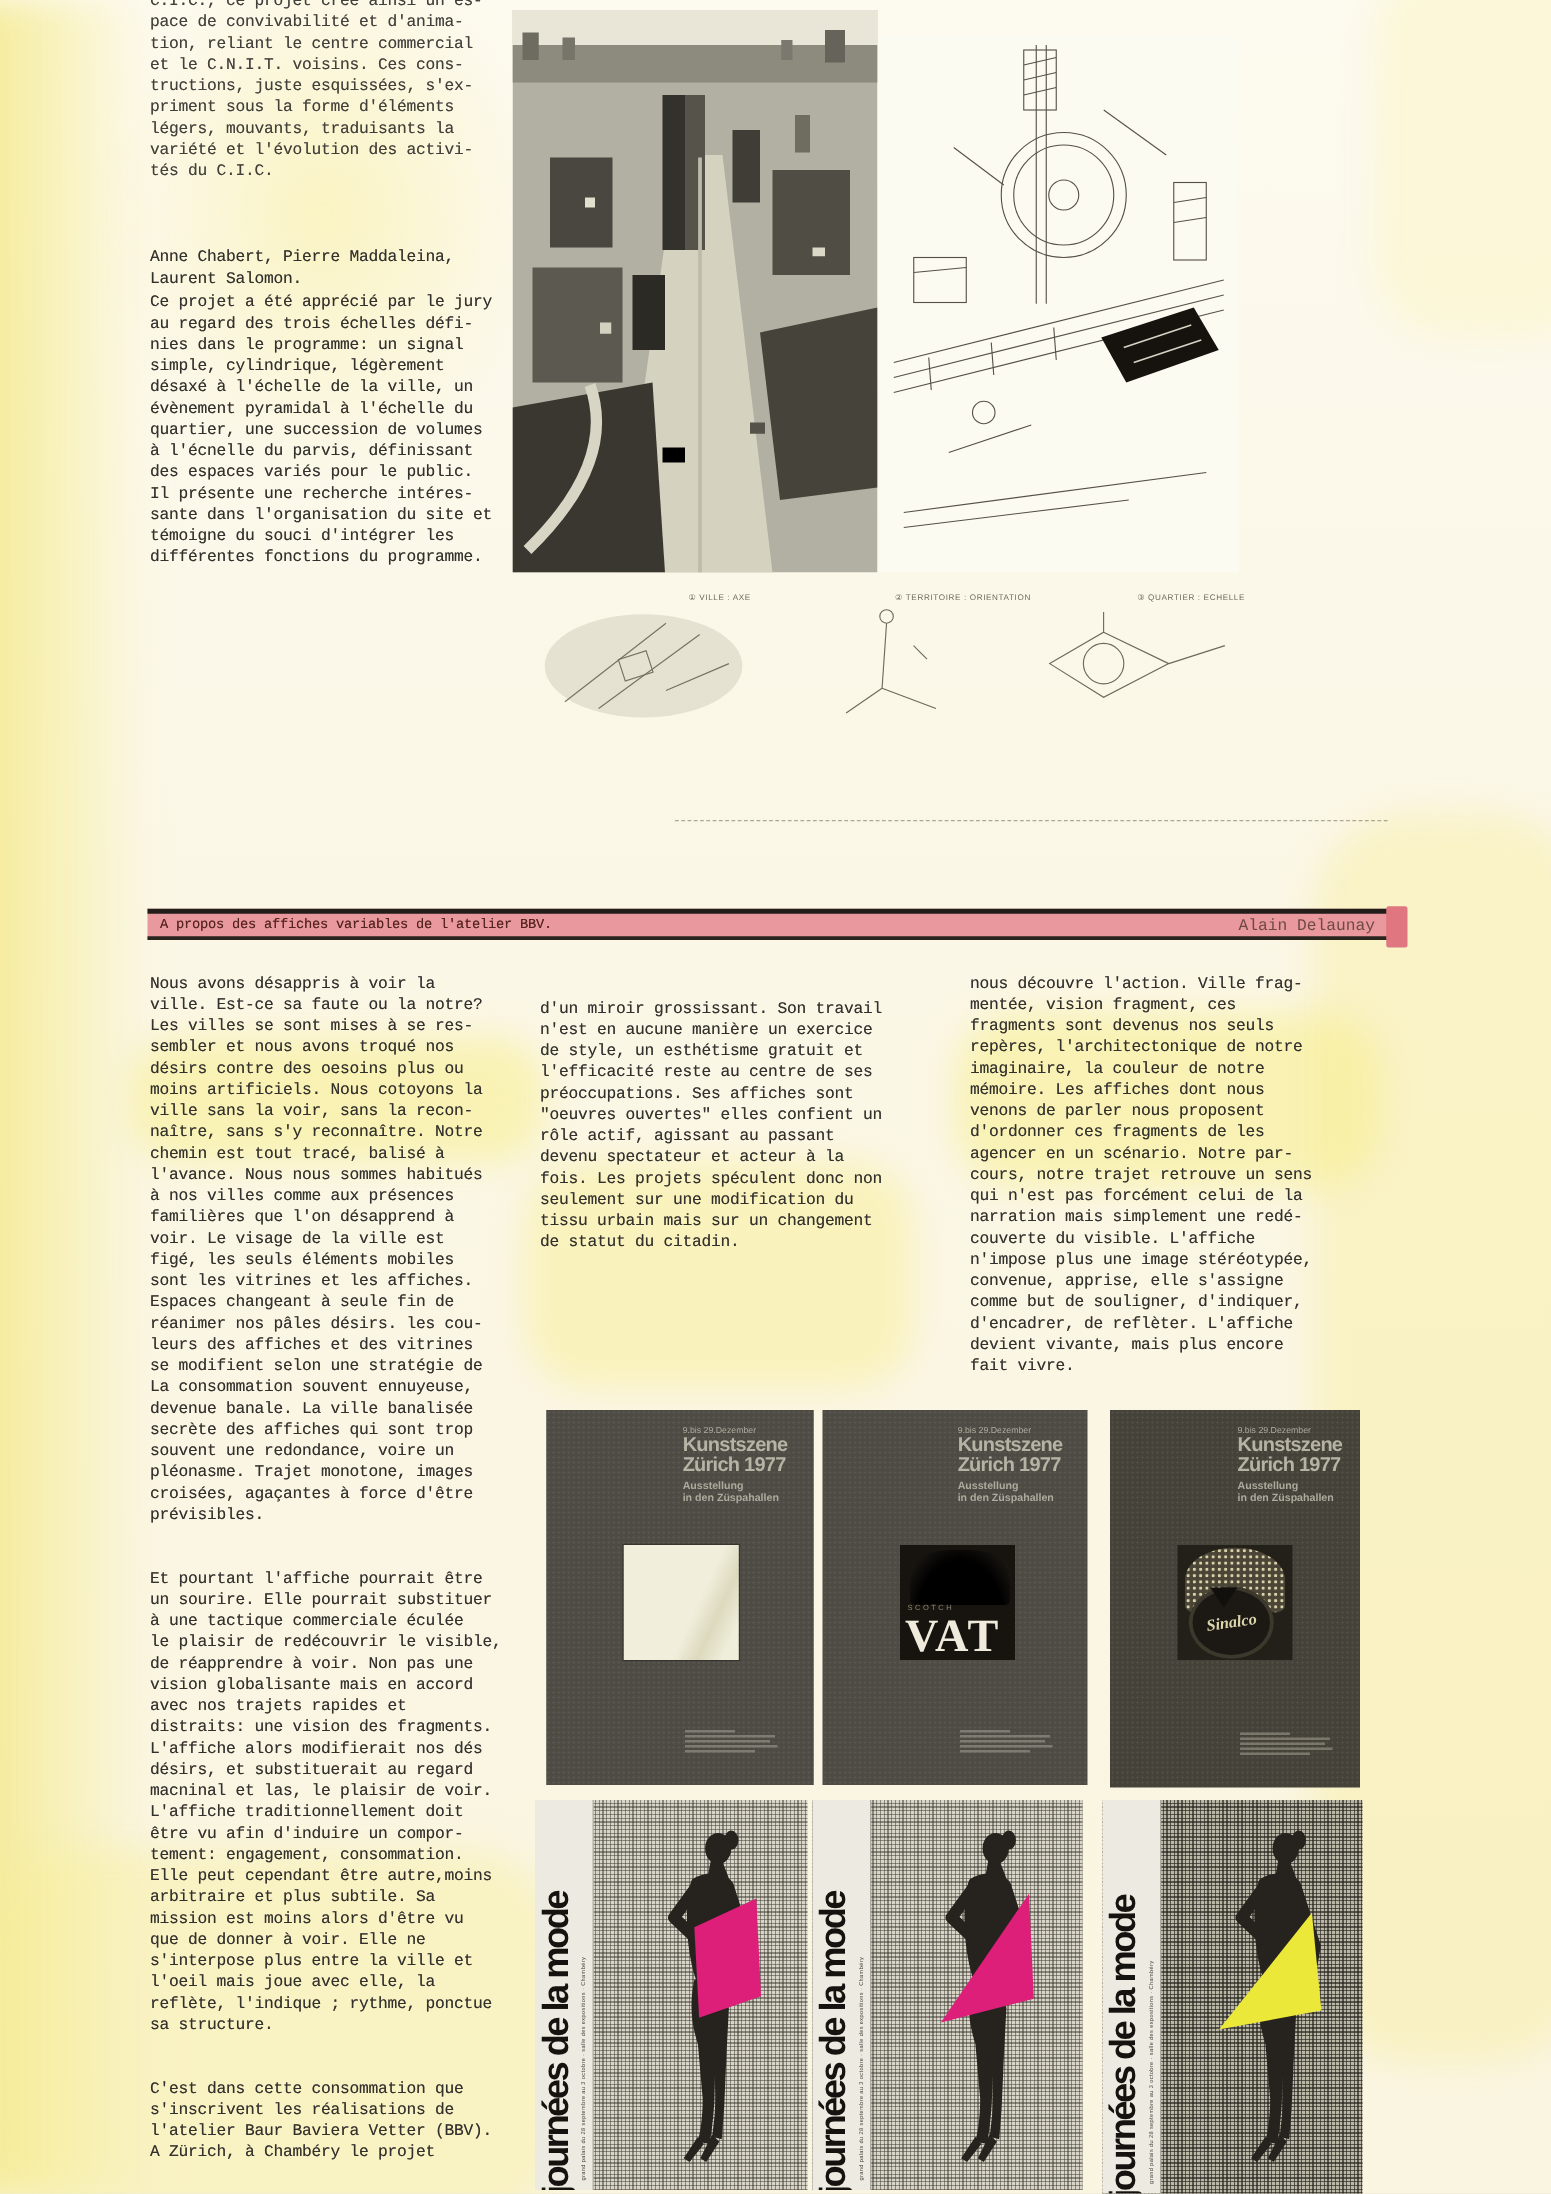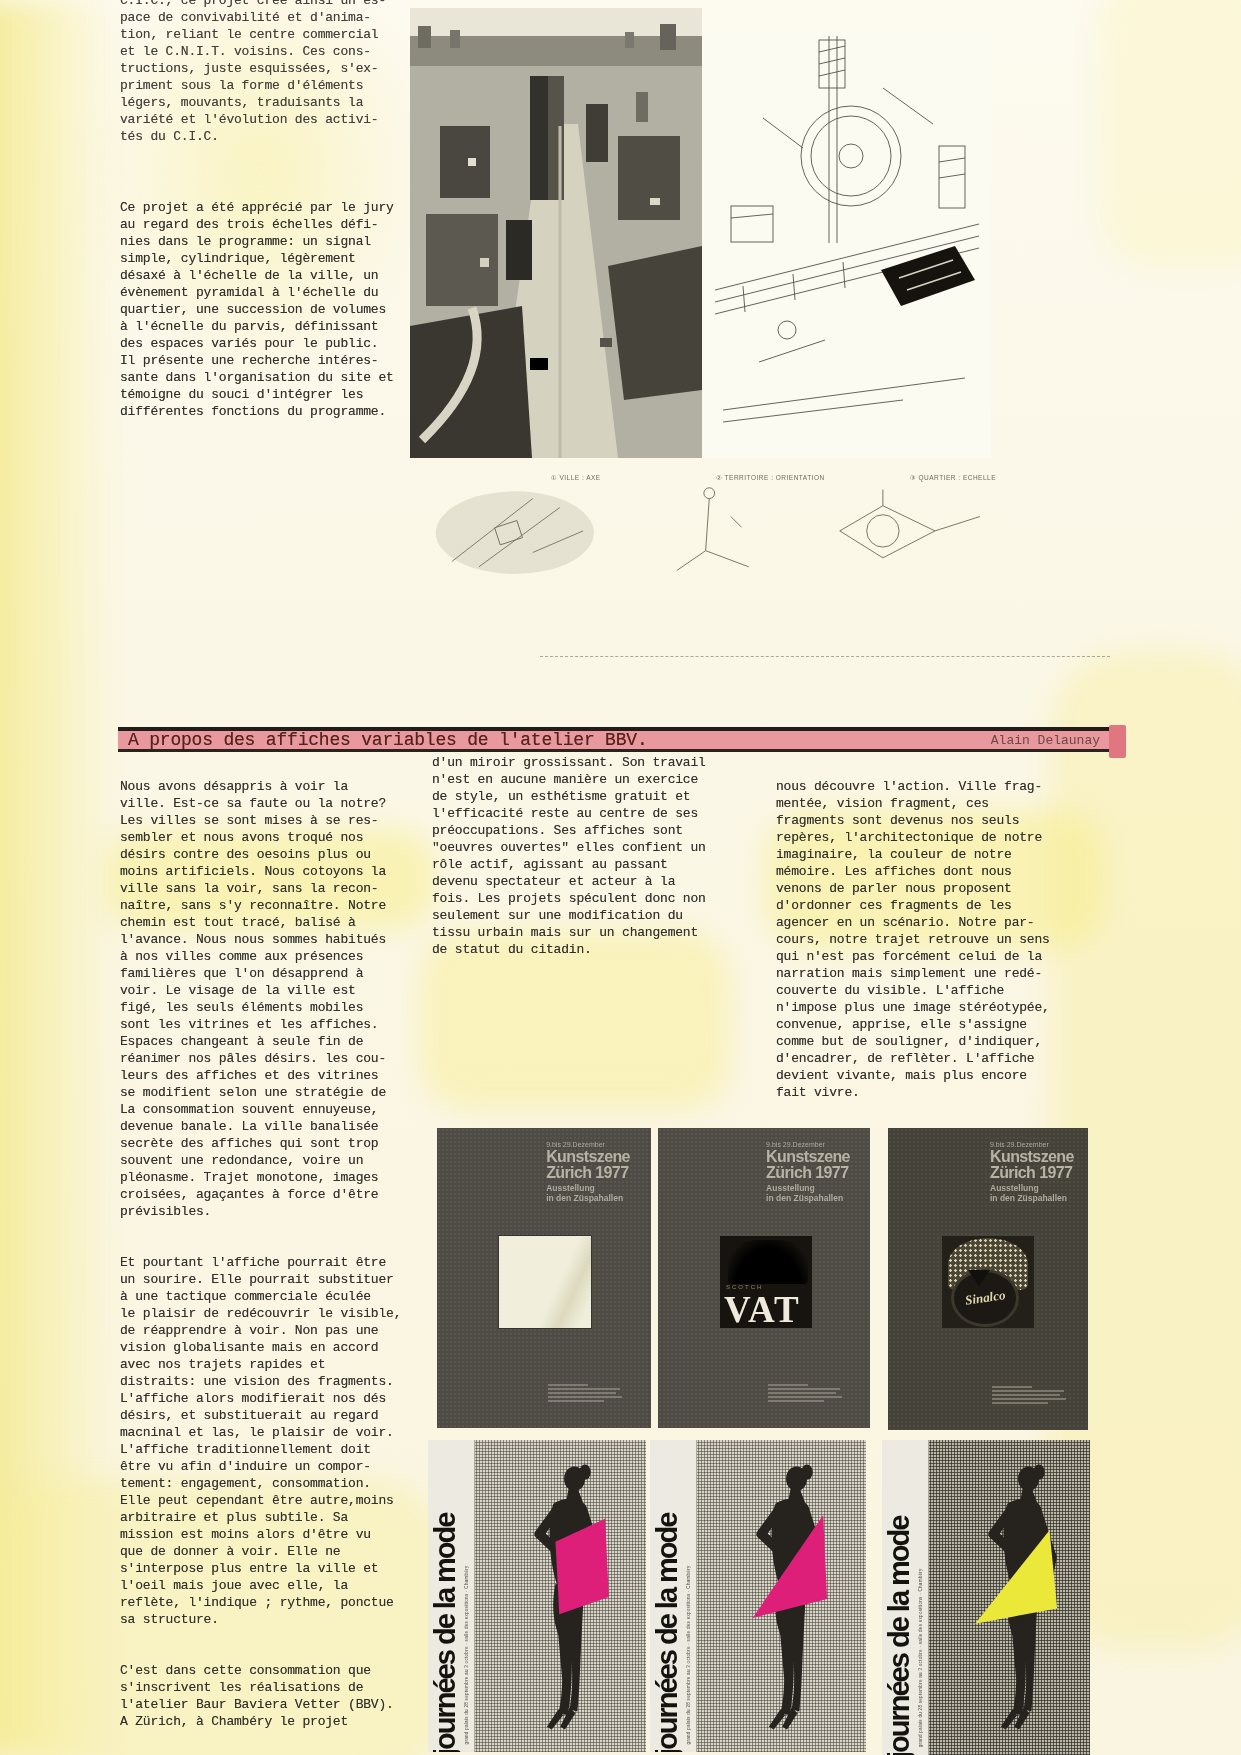--- a/index.html
+++ b/index.html
@@ -28,21 +28,21 @@
   .diag{position:relative;flex:1;height:100%;}
   .diag svg{width:100%;height:100%;}
   .diag-label{position:absolute;top:6px;right:4px;font-family:"Liberation Sans",sans-serif;font-size:6.5px;color:#6e695c;letter-spacing:.5px;white-space:nowrap;}
 
   .faint-rule{position:absolute;left:540px;top:656px;width:570px;border-top:1px dashed rgba(95,88,70,.5);}
 
   
   .secbar{position:absolute;left:118px;top:727px;width:992px;height:25px;background:#e9989e;
           border-top:4px solid #221d18;border-bottom:3px solid #2a241e;box-sizing:border-box;
           display:flex;justify-content:space-between;align-items:center;padding:0 10px;}
-  .secbar .t{font-size:18px;color:#55231c;letter-spacing:-.2px;text-shadow:0 0 .5px rgba(85,35,28,.6);}
+  .secbar .t{font-size:11px;color:#55231c;letter-spacing:-.2px;text-shadow:0 0 .5px rgba(85,35,28,.6);}
   .secbar .a{font-size:13px;color:#6d4a41;}
   .secbar-blob{position:absolute;right:-16px;top:-6px;width:17px;height:33px;background:#e07680;border-radius:2px;}
 
   
   .poster{position:absolute;overflow:hidden;}
   .kz{background:#4e4b45;background-image:radial-gradient(rgba(255,255,255,.06) 1px,transparent 1px);background-size:4px 4px;}
   .kz.kz3{background-color:#454239;}
   .kz-text{position:absolute;left:51%;top:13px;width:47%;color:#aeaa9d;font-family:"Liberation Sans",sans-serif;}
   .kz-date{font-size:7px;margin-bottom:1px;}
   .kz-title{font-size:16px;line-height:16px;font-weight:bold;letter-spacing:-.6px;color:#b6b2a4;}
@@ -113,20 +113,22 @@
     <p class="mono para" style="opacity:.92">C.I.C., ce projet crée ainsi  un es-
 pace de convivabilité et d'anima-
 tion, reliant le centre commercial
 et le C.N.I.T. voisins. Ces cons-
 tructions, juste esquissées, s'ex-
 priment sous la forme d'éléments
 légers, mouvants, traduisants la
 variété et l'évolution des activi-
 tés du C.I.C.</p>
     <div style="height:18px"></div>
+    <p class="mono" style="margin:0">Anne Chabert, Pierre Maddaleina,
+Laurent Salomon.</p>
     <p class="mono" style="margin:2px 0 0 0">Ce projet a été apprécié par le jury
 au regard des trois échelles défi-
 nies dans le programme: un signal
 simple, cylindrique, légèrement
 désaxé à l'échelle de la ville, un
 évènement pyramidal à l'échelle du
 quartier, une succession de volumes
 à l'écnelle du parvis, définissant
 des espaces variés pour le public.
 Il présente une recherche intéres-
@@ -295,21 +297,21 @@
 que de donner à voir. Elle ne
 s'interpose plus entre la ville et
 l'oeil mais joue avec elle, la
 reflète, l'indique ; rythme, ponctue
 sa structure.</p>
     <p class="mono para">C'est dans cette consommation que
 s'inscrivent les réalisations de
 l'atelier Baur Baviera Vetter (BBV).
 A Zürich, à Chambéry le projet</p>
   </div>
-  <div class="colblock" style="left:432px;top:754px;width:296px;">
+  <div class="colblock" style="left:432px;top:798px;width:296px;">
     <p class="mono para">d'un miroir grossissant. Son travail
 n'est en aucune manière un exercice
 de style, un esthétisme gratuit et
 l'efficacité reste au centre de ses
 préoccupations. Ses affiches sont
 "oeuvres ouvertes" elles confient un
 rôle actif, agissant au passant
 devenu spectateur et acteur à la
 fois. Les projets spéculent donc non
 seulement sur une modification du

